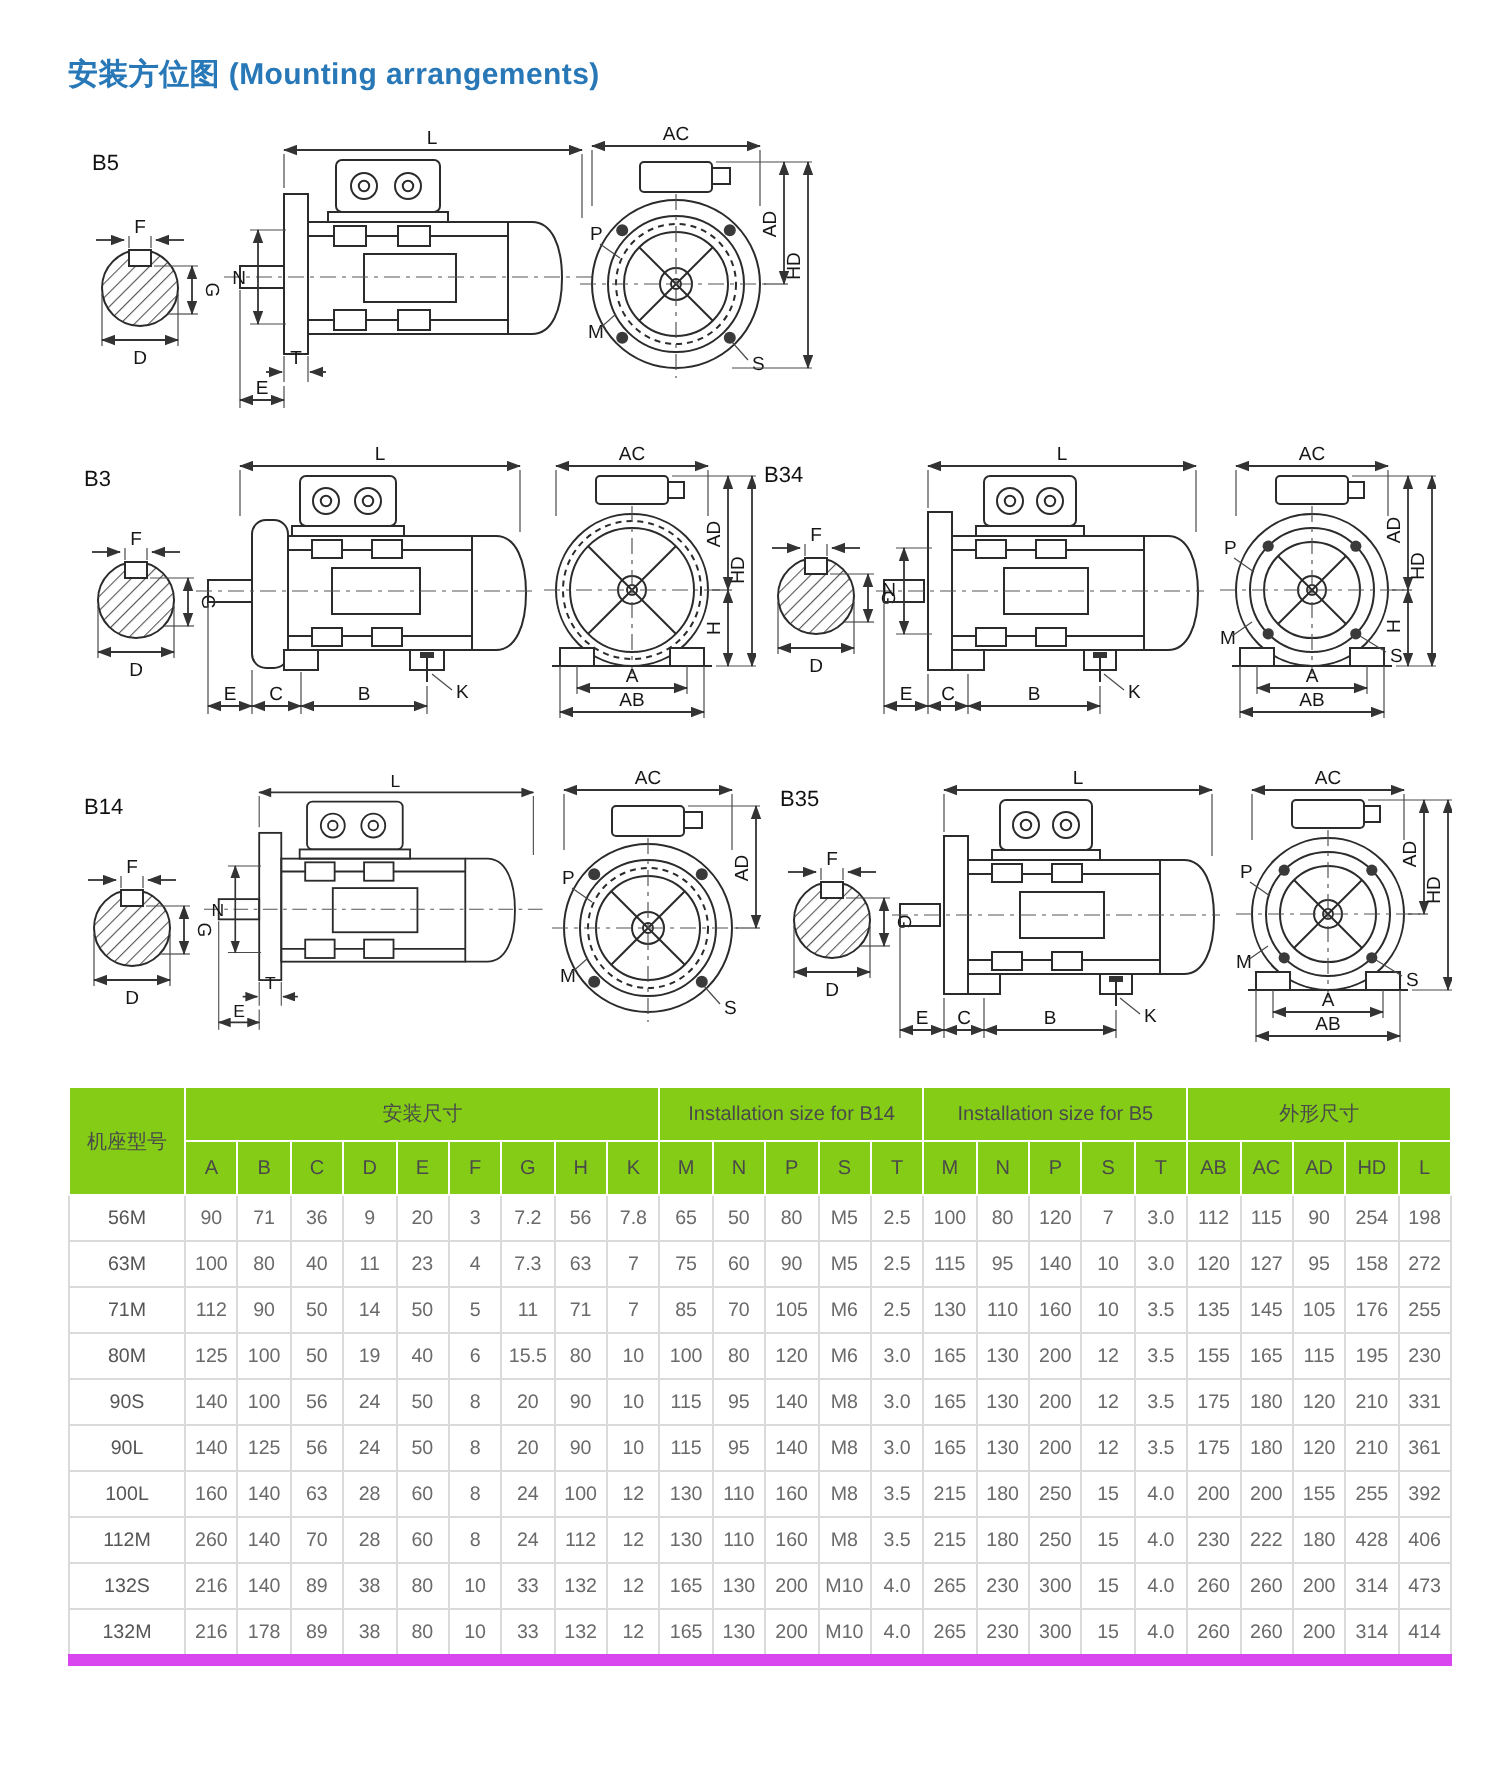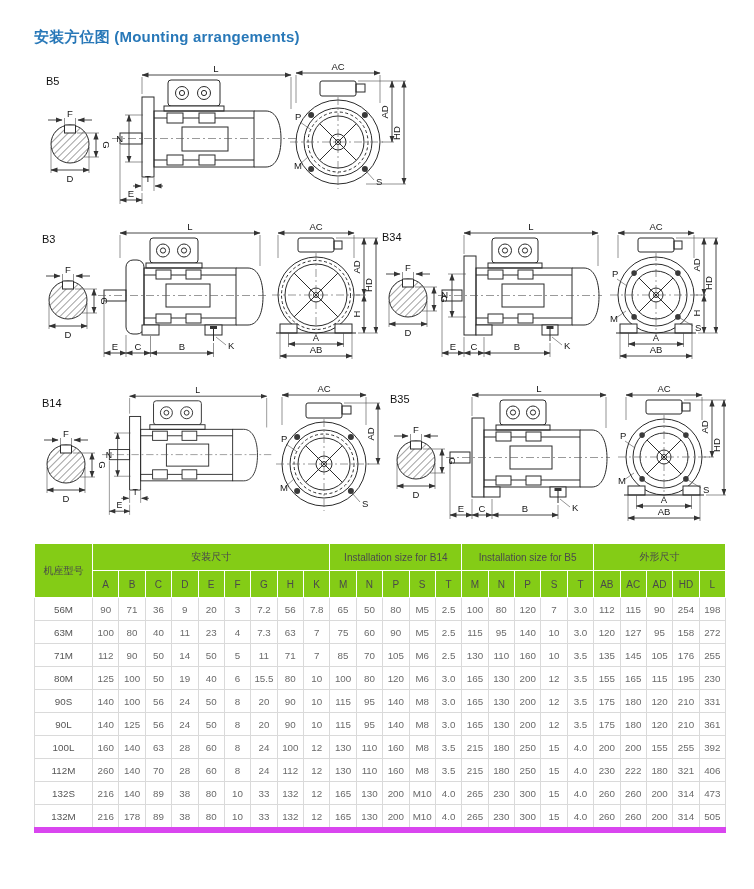--- a/index.html
+++ b/index.html
@@ -834,21 +834,21 @@
           <td>M8</td>
           <td>3.5</td>
           <td>215</td>
           <td>180</td>
           <td>250</td>
           <td>15</td>
           <td>4.0</td>
           <td>230</td>
           <td>222</td>
           <td>180</td>
-          <td>321</td>
+          <td>428</td>
           <td>406</td>
         </tr>
         <tr>
           <td class="model">132S</td>
           <td>216</td>
           <td>140</td>
           <td>89</td>
           <td>38</td>
           <td>80</td>
           <td>10</td>
@@ -889,18 +889,18 @@
           <td>4.0</td>
           <td>265</td>
           <td>230</td>
           <td>300</td>
           <td>15</td>
           <td>4.0</td>
           <td>260</td>
           <td>260</td>
           <td>200</td>
           <td>314</td>
-          <td>505</td>
+          <td>414</td>
         </tr>
       </tbody>
   </table>
 
 </div>
 
 </body></html>

